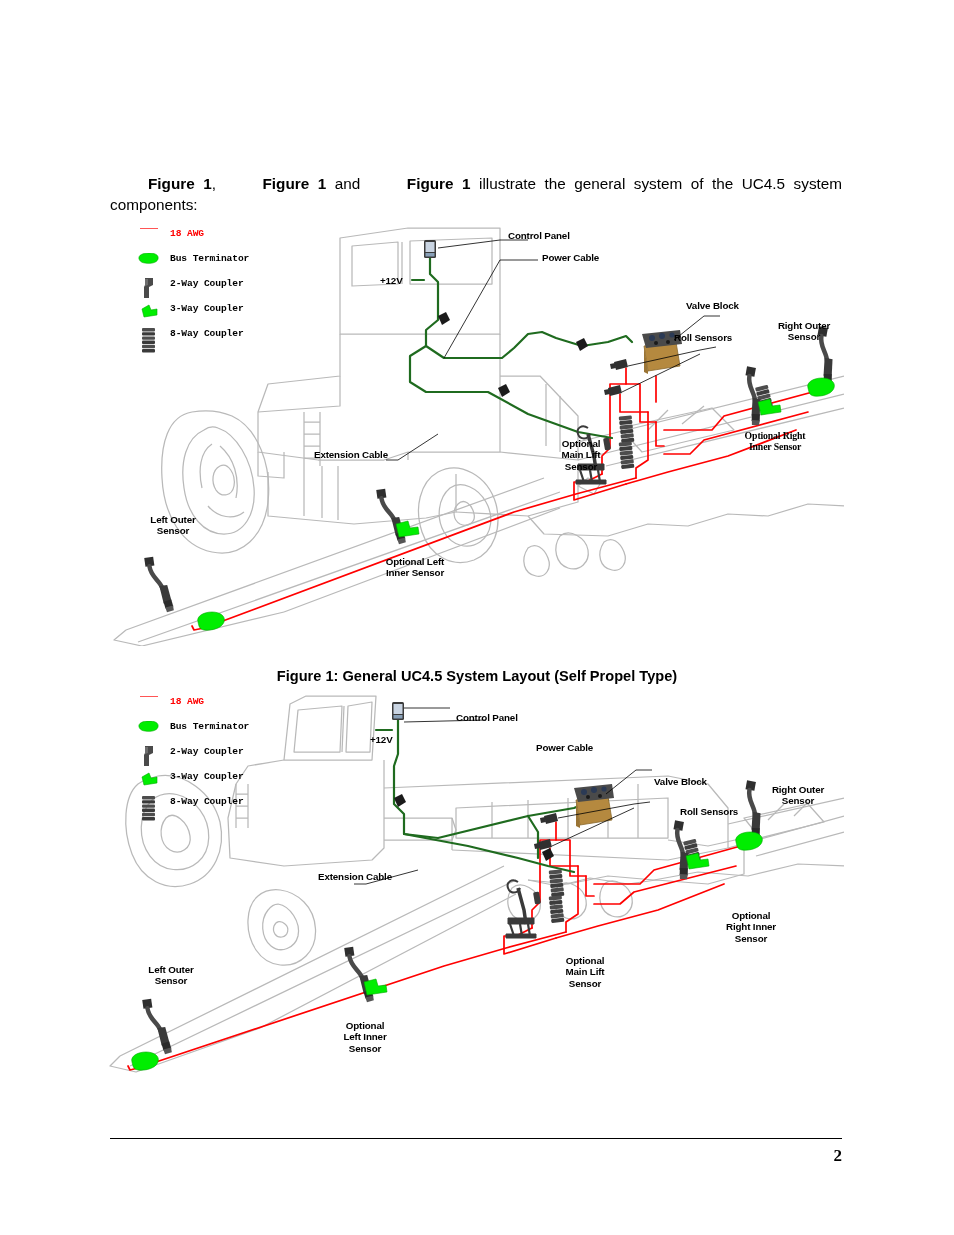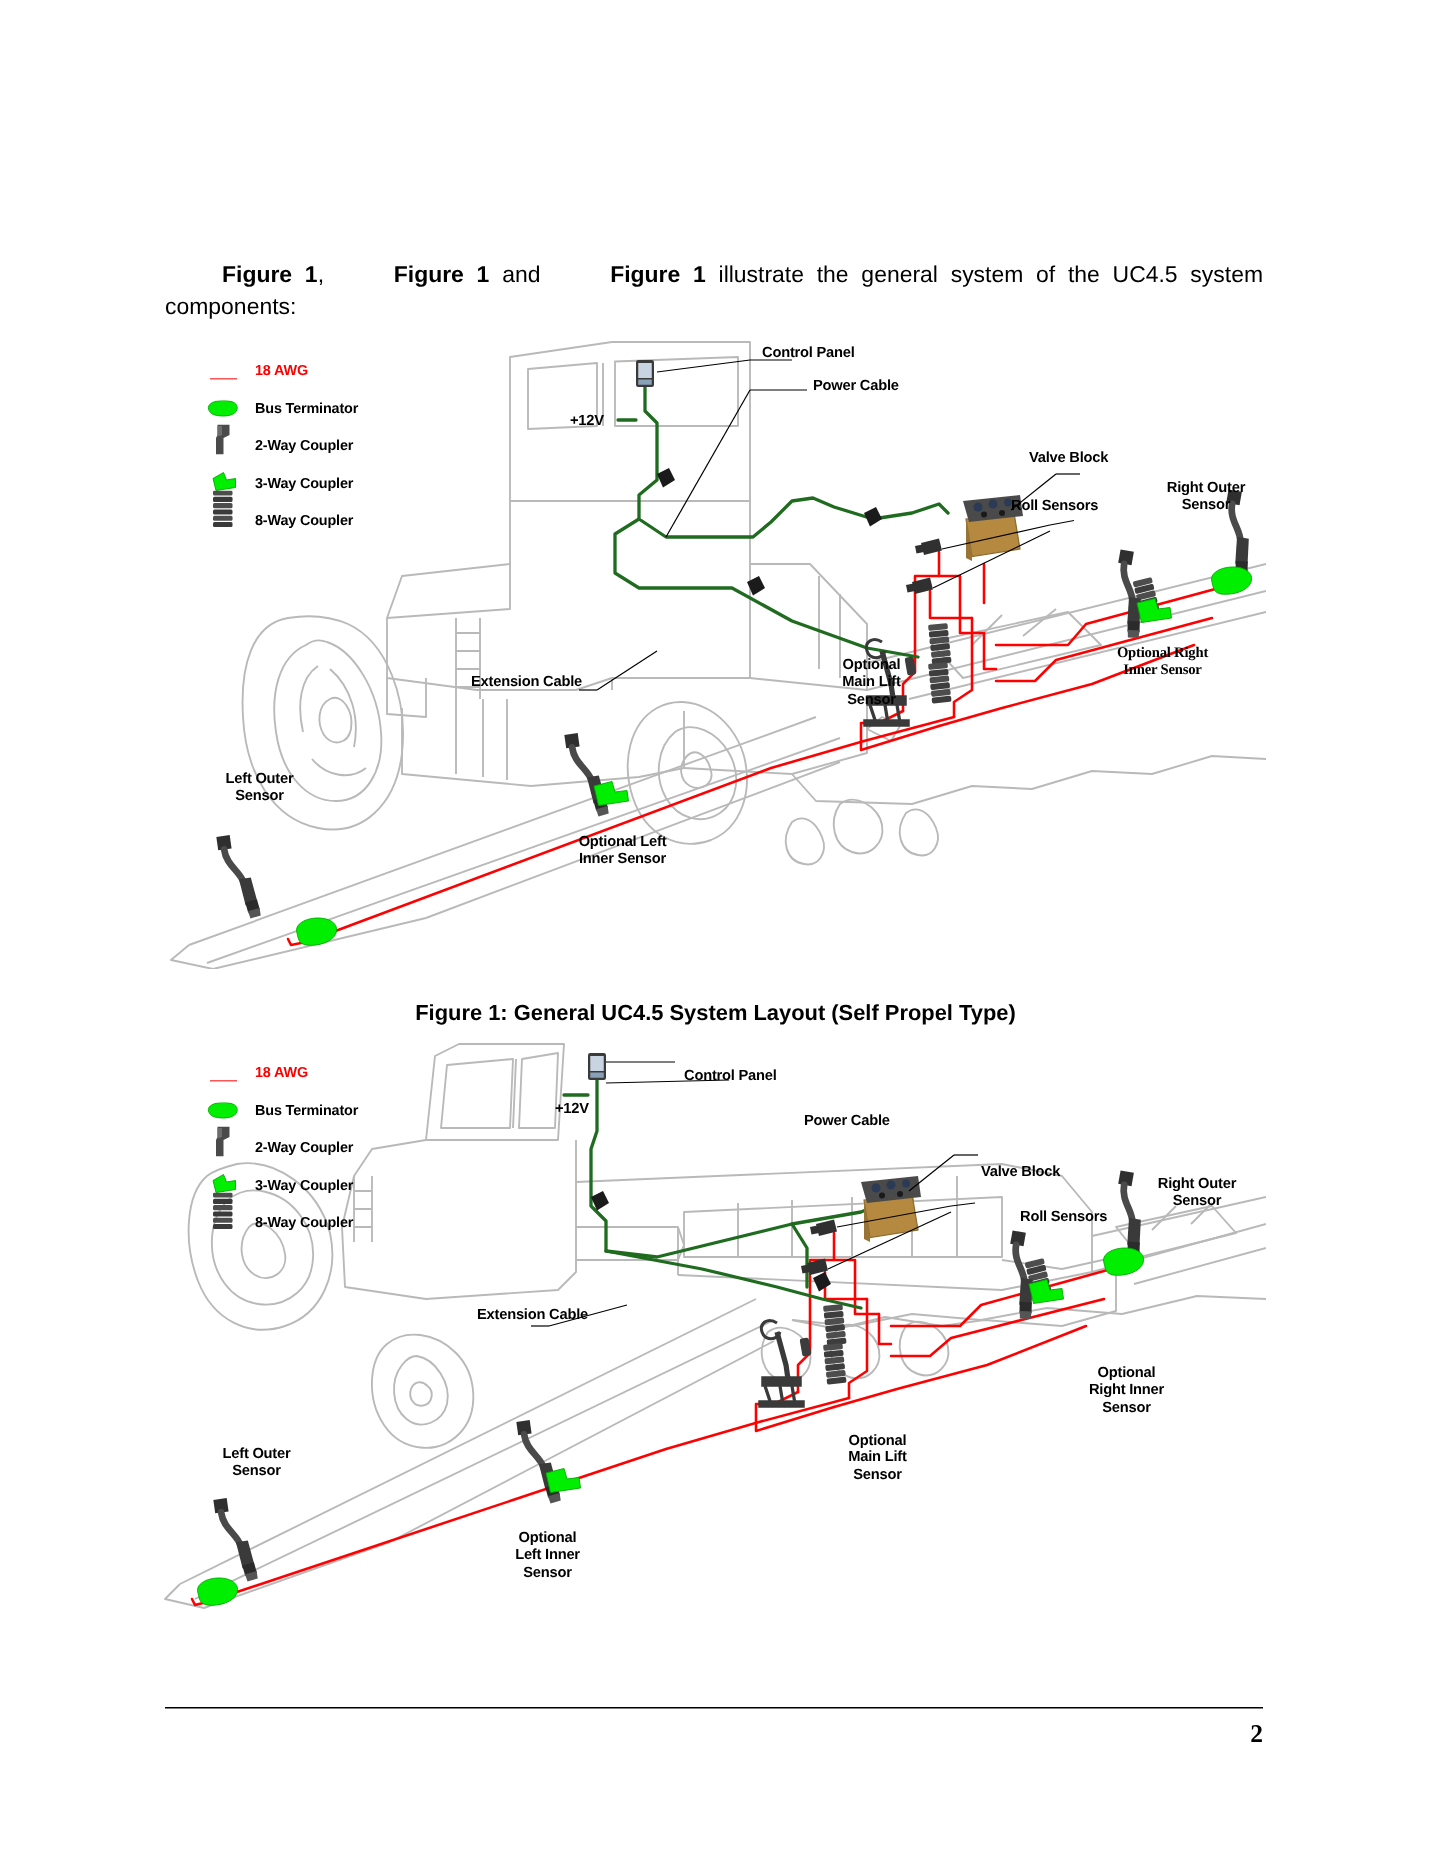--- a/index.html
+++ b/index.html
@@ -50,21 +50,21 @@
     font-size:14.6px; font-weight:bold;
     font-family:"Liberation Sans", sans-serif;
   }
   #caption-1 { top:668px; }
   #caption-2 { top:1092px; }
 
   
   .legend { position:absolute; }
   #legend-1 { left:20px; top:12px; }
   #legend-2 { left:20px; top:8px; }
-  .legend-row { display:flex; align-items:flex-end; height:25px; }
+  .legend-row { display:flex; align-items:flex-start; height:25px;font-family:Liberation Mono, monospace; }
   .legend-sym { width:42px; display:flex; justify-content:center; align-items:center; }
   .legend-lbl { font-size:9.6px; font-weight:bold; letter-spacing:-0.1px; white-space:nowrap; }
   .legend-lbl.awg { color:#ff0000; }
 
   
   .sym-wire { width:18px; height:0; border-top:1.6px solid #ff5555; }
   .sym-term  { width:22px; height:11px; }
   .sym-2way  { width:12px; height:20px; }
   .sym-3way  { width:17px; height:15px; }
   .sym-8way  { width:14px; height:26px; }

